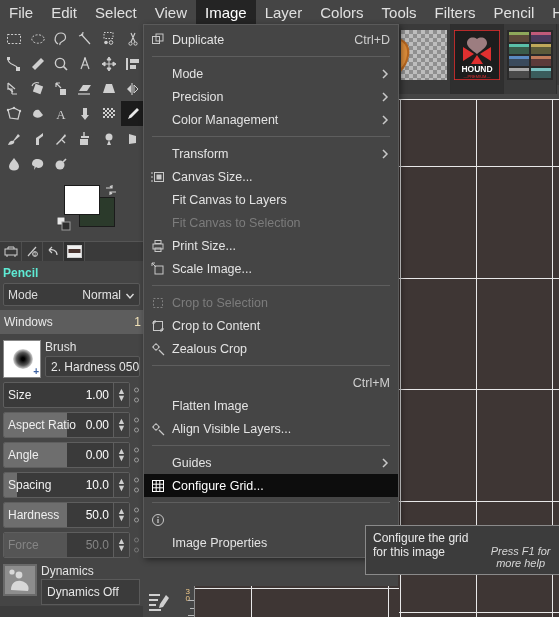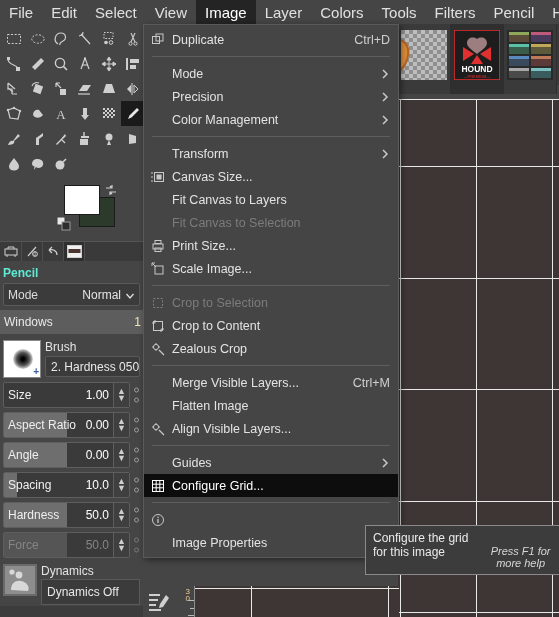--- a/index.html
+++ b/index.html
@@ -891,21 +891,20 @@
             <path d="M8 8 L13 13" stroke="#c8c8c8" stroke-width="1.3"></path>
           </svg>
       </span>
       <span class="txt">Zealous Crop</span>
     </div>
 
     <div class="sep"></div>
 
     <div class="mi">
       <span class="ico"></span>
-      <span class="txt">Merge Visible Layers...</span>
       <span class="accel">Ctrl+M</span>
     </div>
     <div class="mi">
       <span class="ico"></span>
       <span class="txt">Flatten Image</span>
     </div>
     <div class="mi">
       <span class="ico">
         <svg width="14" height="14" viewBox="0 0 14 14">
             <circle cx="5" cy="5" r="2.6" fill="none" stroke="#c8c8c8"></circle>

